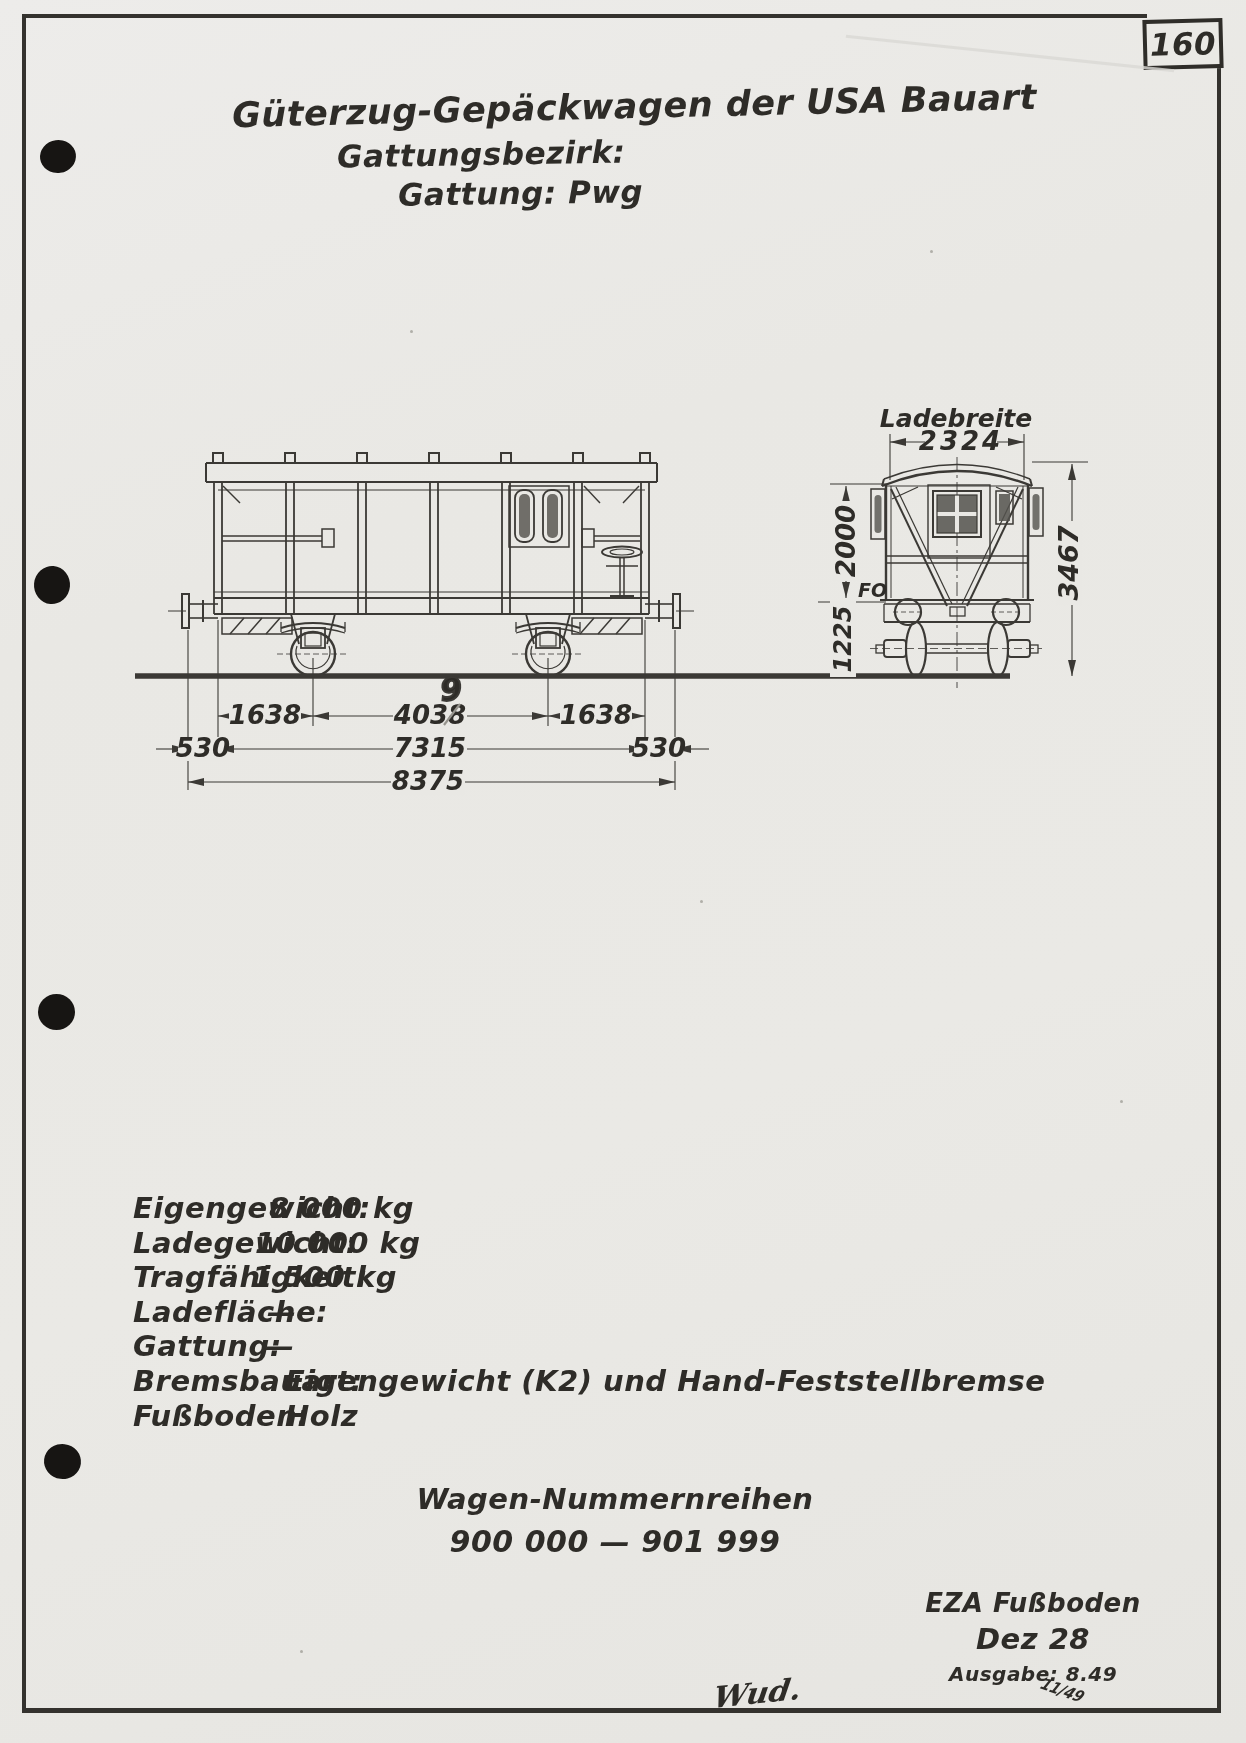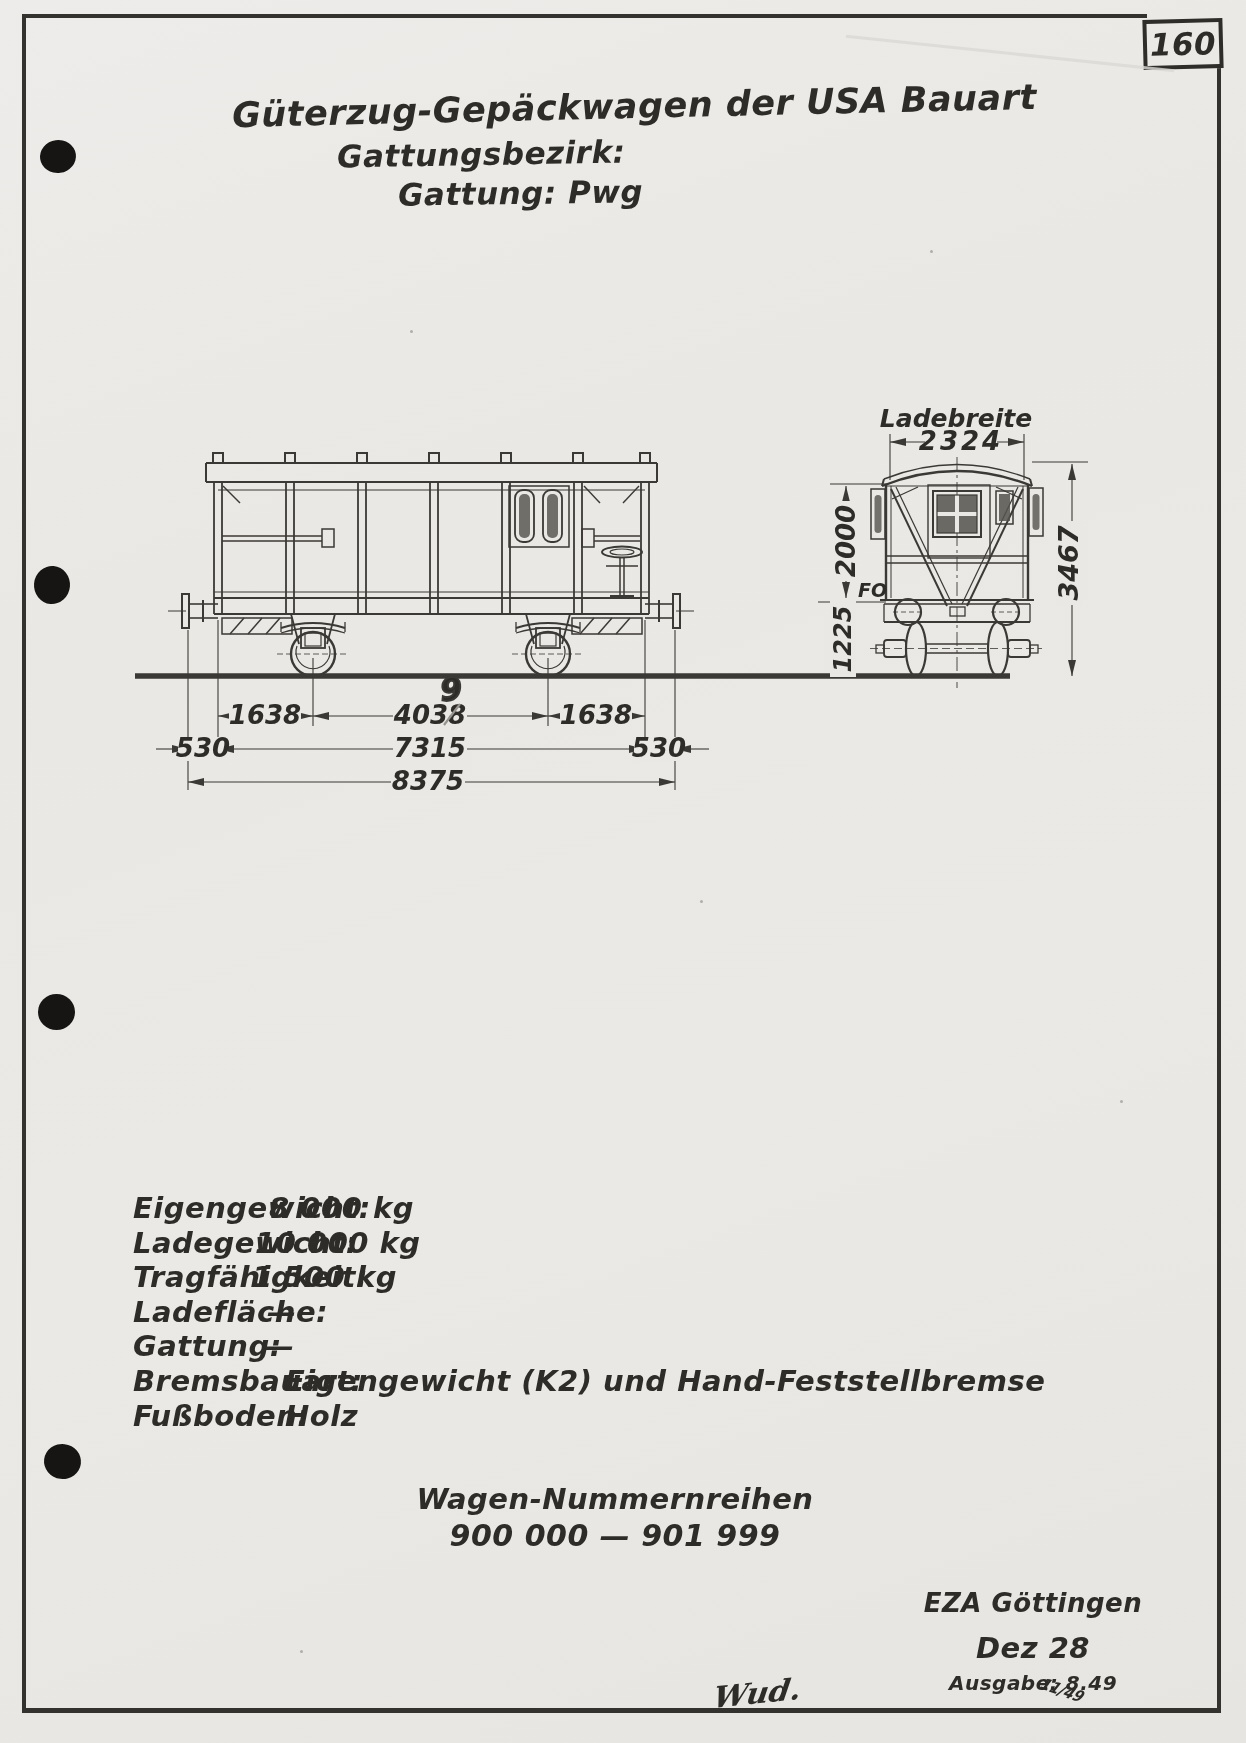--- a/index.html
+++ b/index.html
@@ -18,25 +18,25 @@
     font-size:31px;transform:rotate(-1.5deg);
   }
   .title1{left:232px;top:86px;font-size:35px;transform:rotate(-1.3deg);}
   .title2{left:337px;top:136px;font-size:31px;transform:rotate(-1deg);}
   .title3{left:398px;top:175px;font-size:31px;transform:rotate(-.8deg);}
   .specs{left:133px;top:1191px;}
   .spec-row{display:flex;height:34.6px;align-items:flex-start;font-size:29px;}
   .spec-label{width:152px;flex:0 0 auto;}
   .spec-value{white-space:nowrap;}
   .series{left:370px;top:1482px;width:490px;text-align:center;}
-  .series-title{font-size:29px;margin-bottom:1px;}
+  .series-title{font-size:29px;margin-bottom:7px;}
   .series-range{font-size:30px;line-height:37px;}
   .footer{left:908px;top:1588px;width:250px;text-align:center;}
   .footer-org{font-size:26px;}
-  .footer-date{font-size:29px;margin-top:13px;}
+  .footer-date{font-size:29px;margin-top:4px;}
   .footer-edition{font-size:20px;margin-top:6px;font-weight:600;}
   .crease{left:845px;top:52px;width:330px;height:3px;background:#d9d8d4;transform:rotate(6deg);opacity:.8;}
   .speck{position:absolute;width:3px;height:3px;border-radius:50%;background:#8a8880;opacity:.6;}
   svg text{font-family:"DejaVu Sans",sans-serif;font-style:italic;font-weight:bold;fill:#2e2c28;}
 </style>
 </head>
 <body>
 
 <div class="border" style="left:22px;top:14px;width:1125px;height:4px;"></div>
 <div class="border" style="left:22px;top:14px;width:4px;height:1698px;"></div>
@@ -403,16 +403,16 @@
     <span class="spec-value">Holz</span>
   </div>
 </div>
 
 <div class="abs hand series">
   <div class="series-title">Wagen-Nummernreihen</div>
   <div class="series-range">900 000 — 901 999</div>
 </div>
 
 <div class="abs hand footer">
-  <div class="footer-org">EZA Göttingen</div>
+  <div class="footer-org">EZA Fußboden</div>
   <div class="footer-date">Dez 28</div>
   <div class="footer-edition">Ausgabe: 8.49</div>
 </div>
 
 </body></html>

